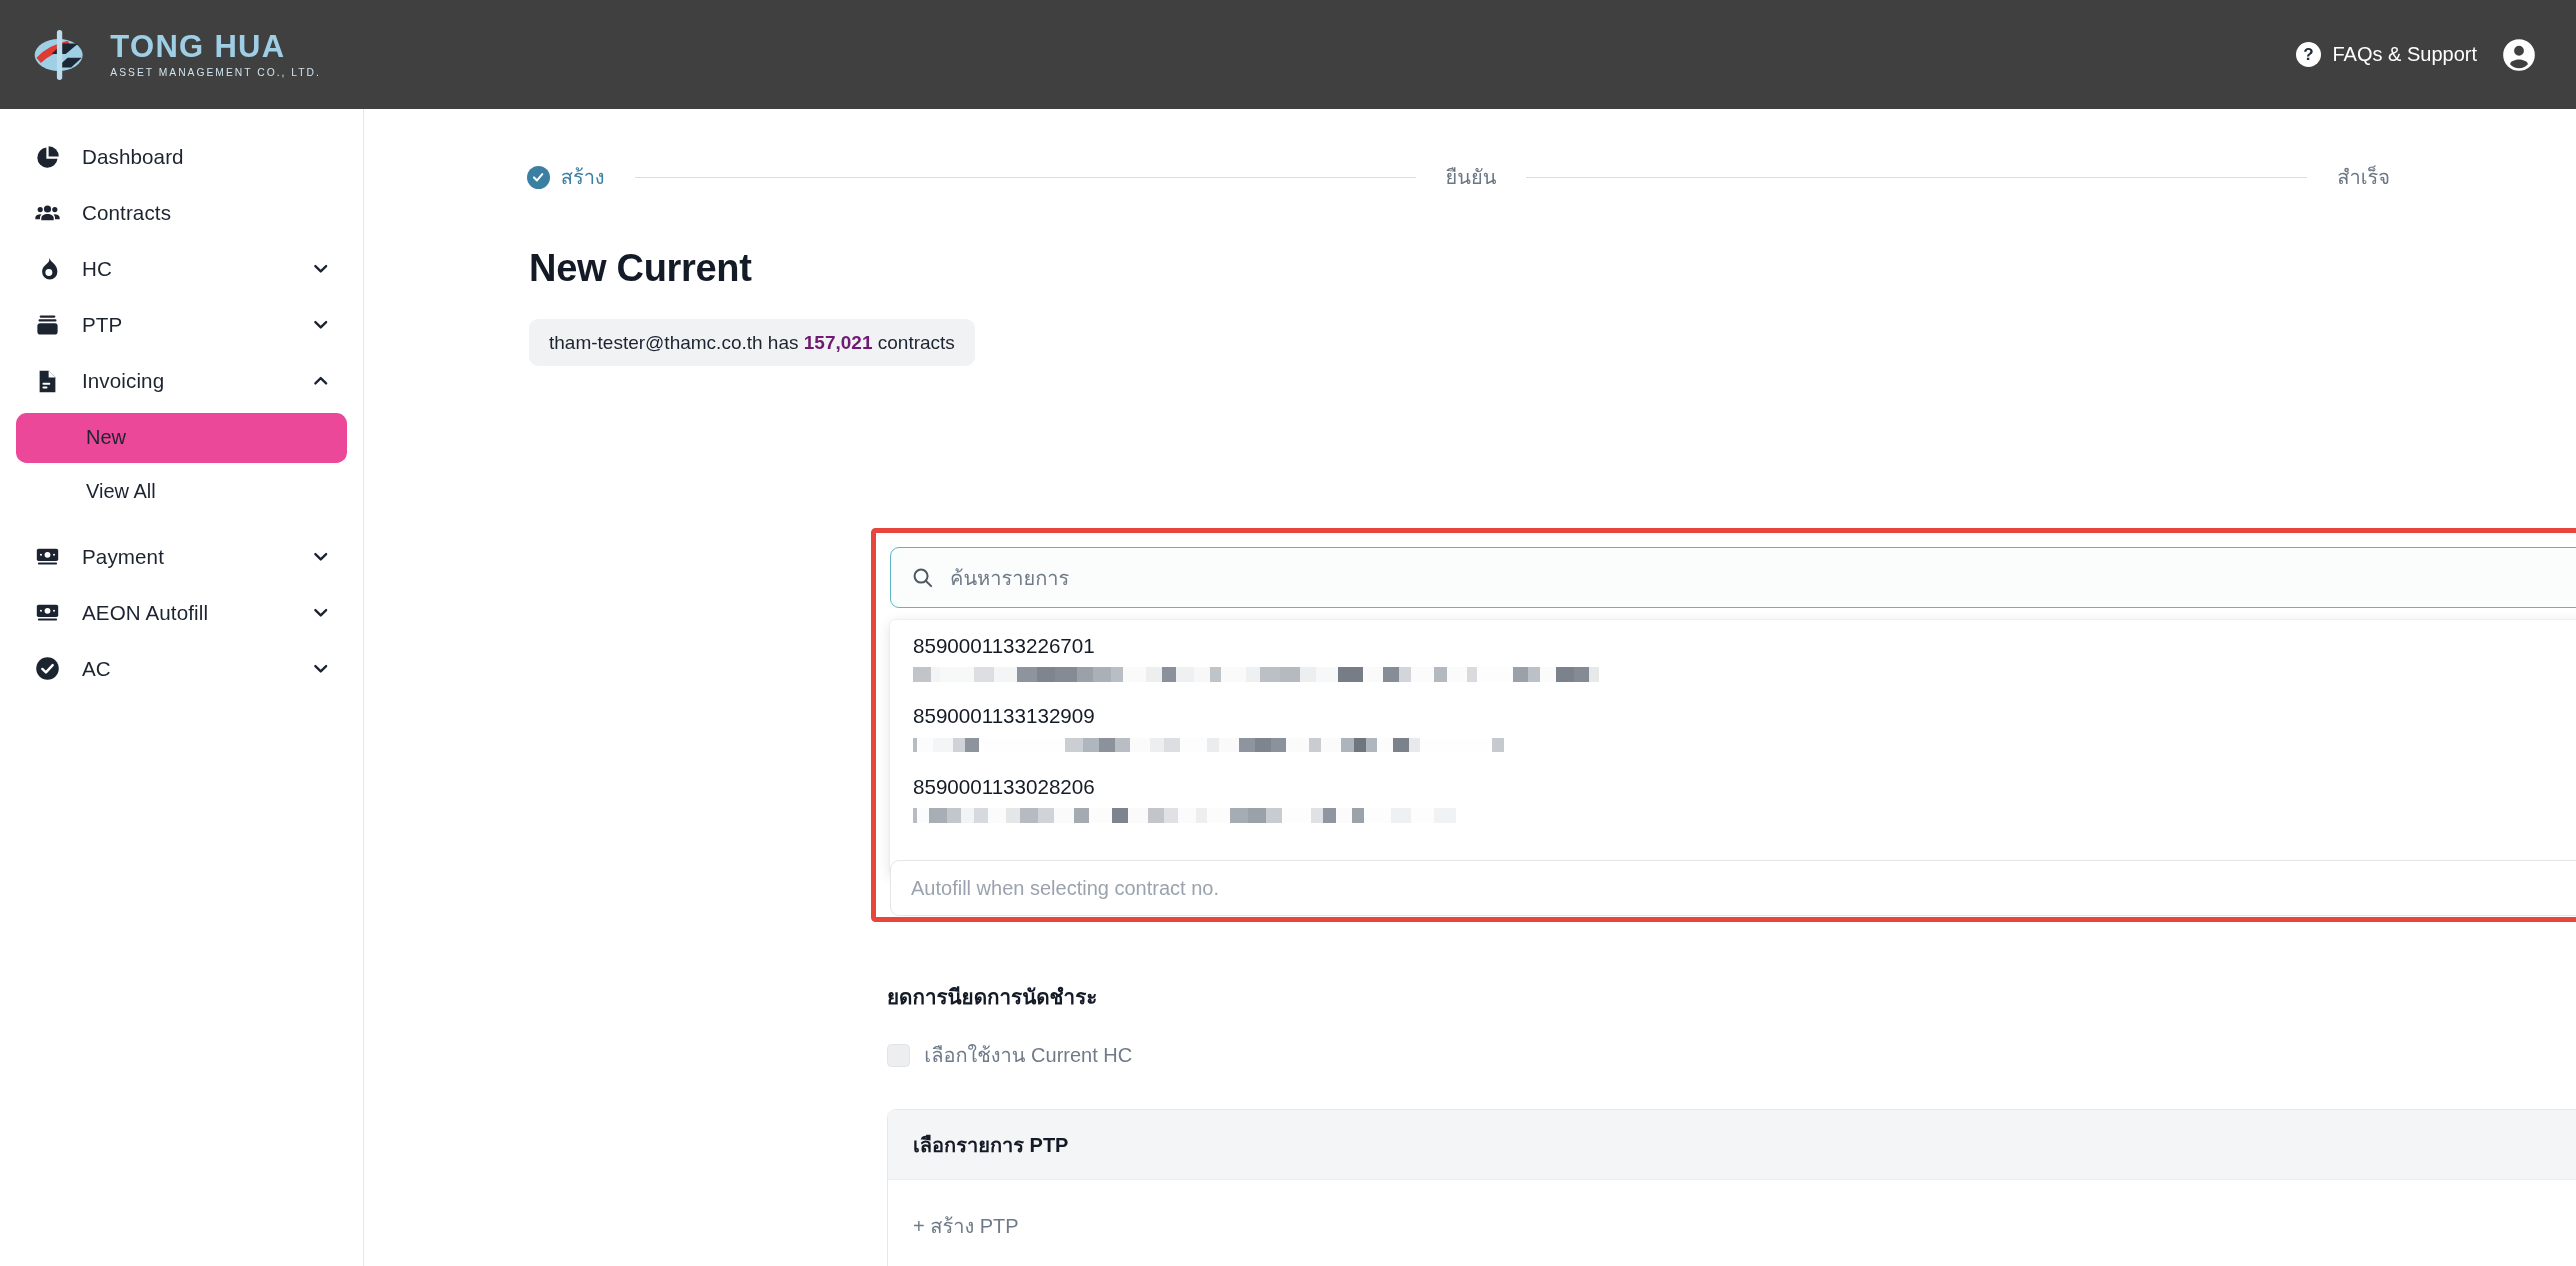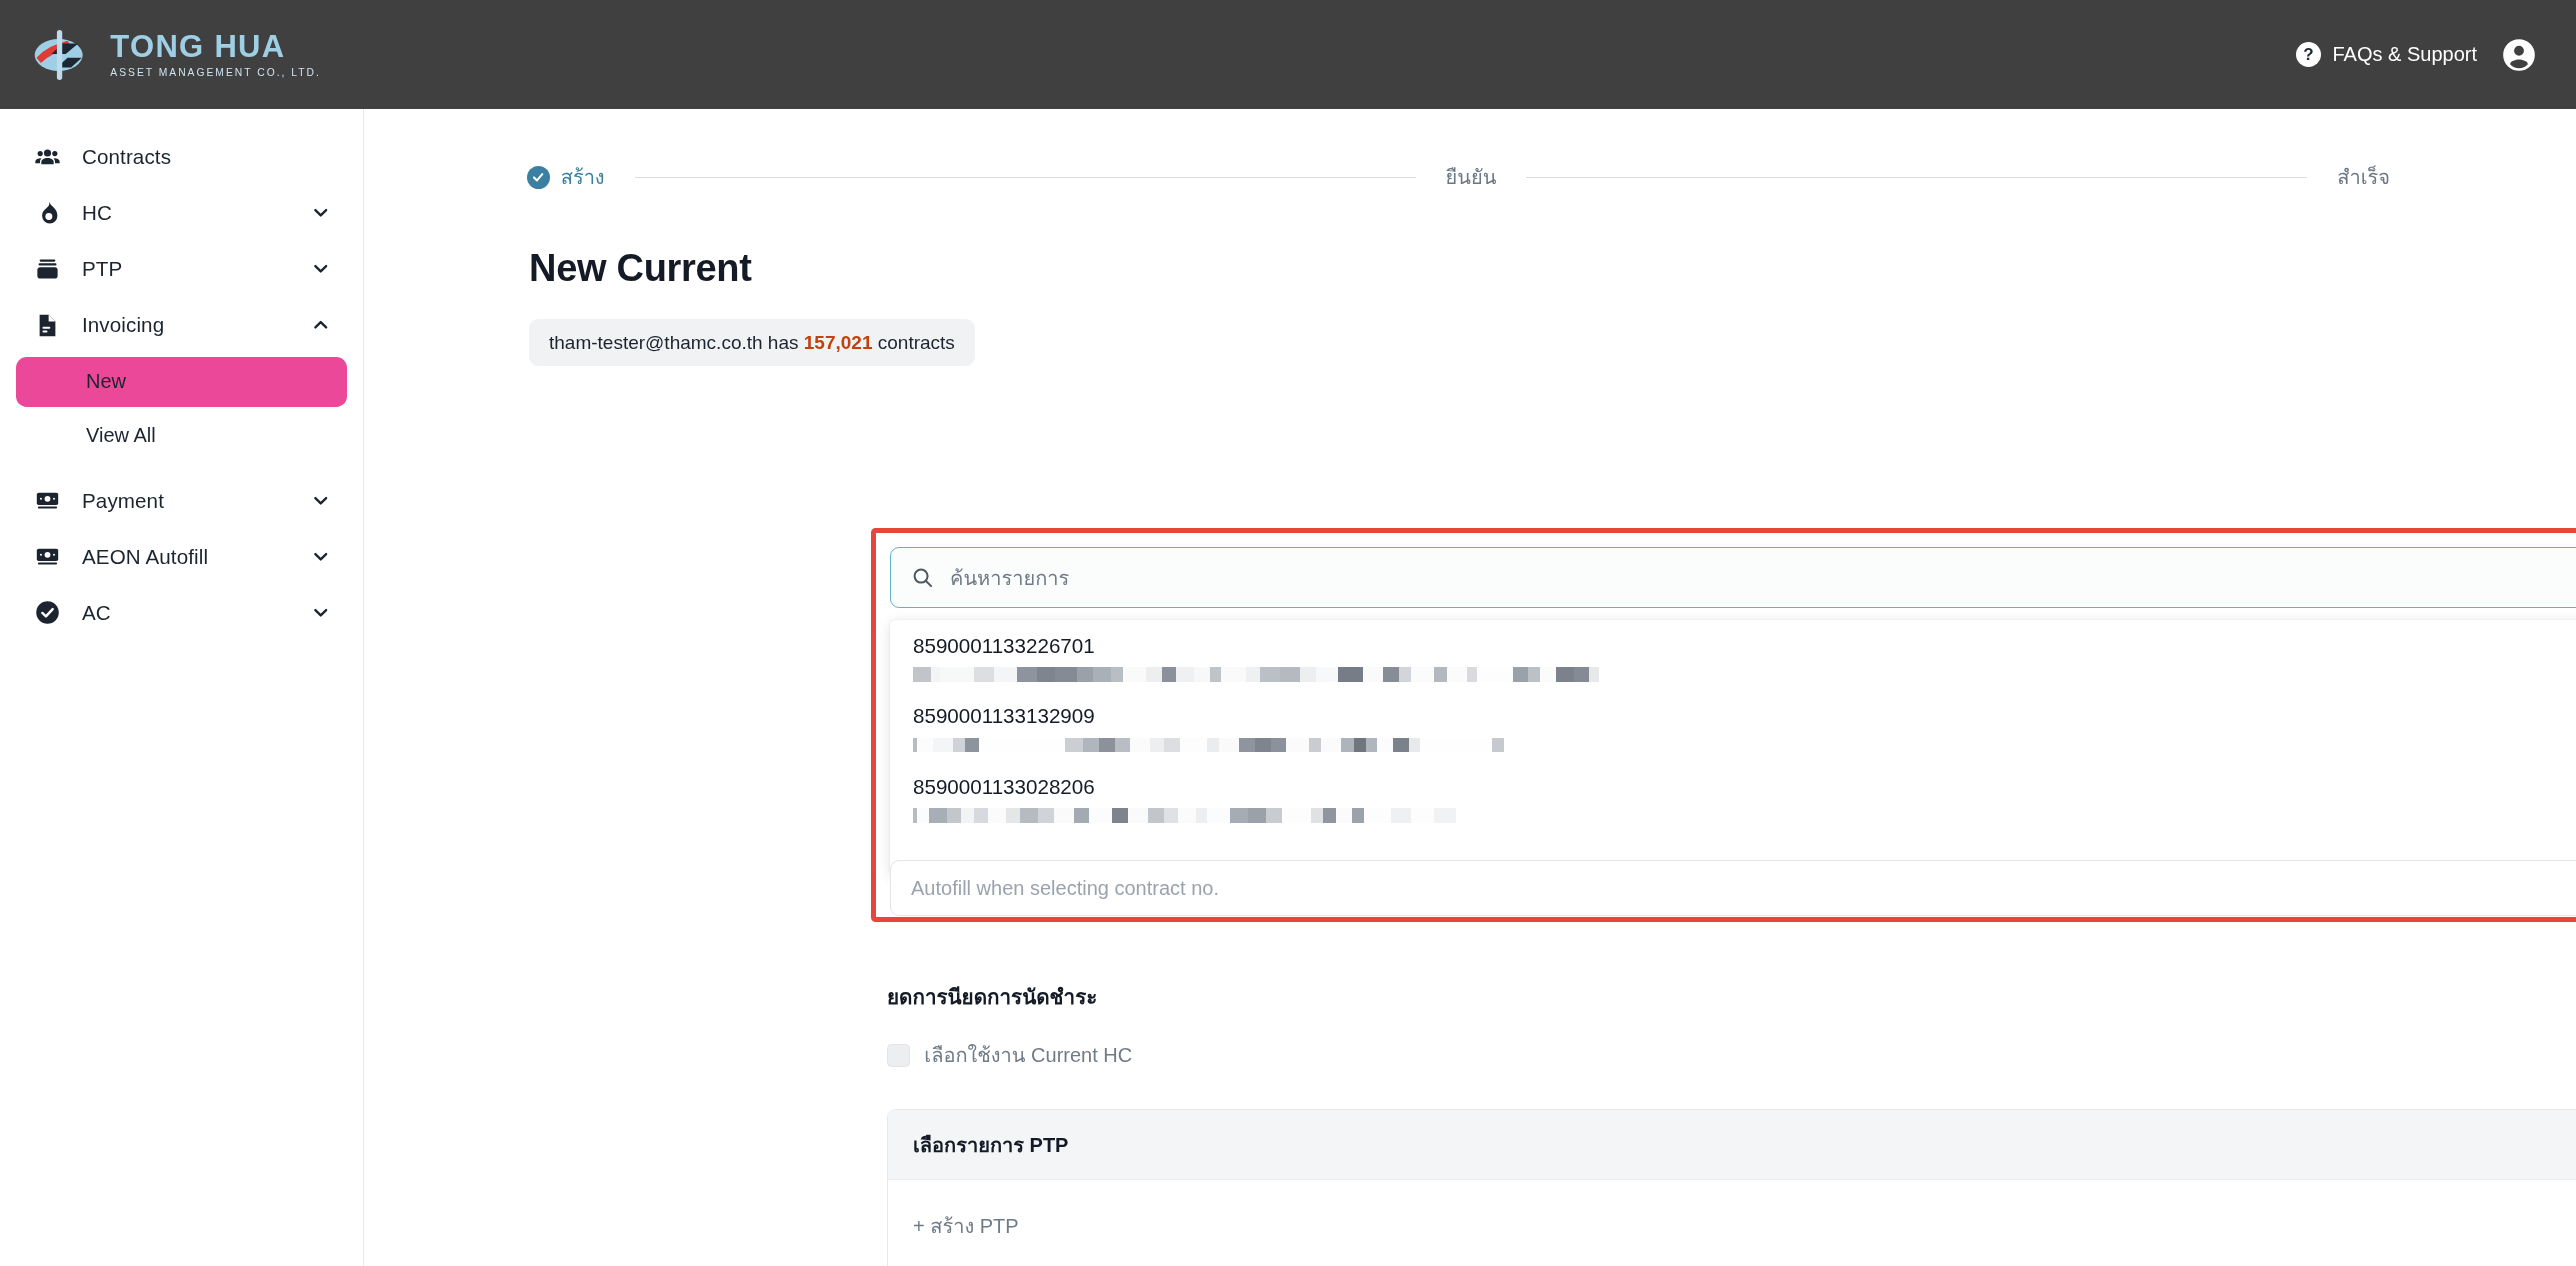--- a/index.html
+++ b/index.html
@@ -104,21 +104,21 @@
     margin: 54px 0 0 165px;
     font-size: 38px; font-weight: 700; color: #141b26;
     letter-spacing: -0.3px;
   }
   .contract-chip {
     display: inline-block;
     margin: 29px 0 0 165px;
     background: #f1f2f4; border-radius: 9px;
     padding: 12.5px 20px; font-size: 19px; color: #1c2430;
   }
-  .chip-count { color: #c2410c; font-weight: 700; }
+  .chip-count { color: #701a75; font-weight: 700; }
 
   
   .hl-frame {
     position: absolute; left: 507px; top: 419px;
     width: 1924px; height: 394px;
     border: 5.4px solid #e8453c; border-radius: 4.5px;
   }
 
   
   .search-wrap {
@@ -222,20 +222,29 @@
     <div class="avatar-btn">
       <svg width="38" height="38" viewBox="0 0 24 24" fill="#ffffff">
         <path d="M12 2a10 10 0 100 20 10 10 0 000-20zm0 4.2a3.1 3.1 0 110 6.2 3.1 3.1 0 010-6.2zm0 14.2a7.4 7.4 0 01-5.6-2.6c.1-1.9 3.7-2.9 5.6-2.9s5.5 1 5.6 2.9A7.4 7.4 0 0112 20.4z"></path>
       </svg>
     </div>
   </div>
 </div>
 
 <div class="sidebar">
 
+  <div class="nav-item">
+    <span class="nav-icon">
+      <svg width="27" height="27" viewBox="0 0 24 24" fill="#1c2430">
+        <path d="M11 3.1A9 9 0 1020.9 13H11V3.1z"></path>
+          <path d="M13 2v9h9a9 9 0 00-9-9z"></path>
+      </svg>
+    </span>
+    <span class="nav-label">Dashboard</span>
+  </div>
 
   <div class="nav-item">
     <span class="nav-icon">
       <svg width="27" height="27" viewBox="0 0 24 24" fill="#1c2430">
         <circle cx="12" cy="8" r="3.2"></circle>
           <circle cx="5.5" cy="8.5" r="2.3"></circle>
           <circle cx="18.5" cy="8.5" r="2.3"></circle>
         <path d="M12 12.5c-3.2 0-5.5 1.7-5.5 3.6V18h11v-1.9c0-1.9-2.3-3.6-5.5-3.6z"></path>
         <path d="M4.6 12.8c-2 .2-3.4 1.3-3.4 2.6V17h4.1v-1c0-1.2.5-2.3 1.3-3.1a7 7 0 00-2-.1z"></path>
         <path d="M19.4 12.8c2 .2 3.4 1.3 3.4 2.6V17h-4.1v-1c0-1.2-.5-2.3-1.3-3.1a7 7 0 012-.1z"></path>

